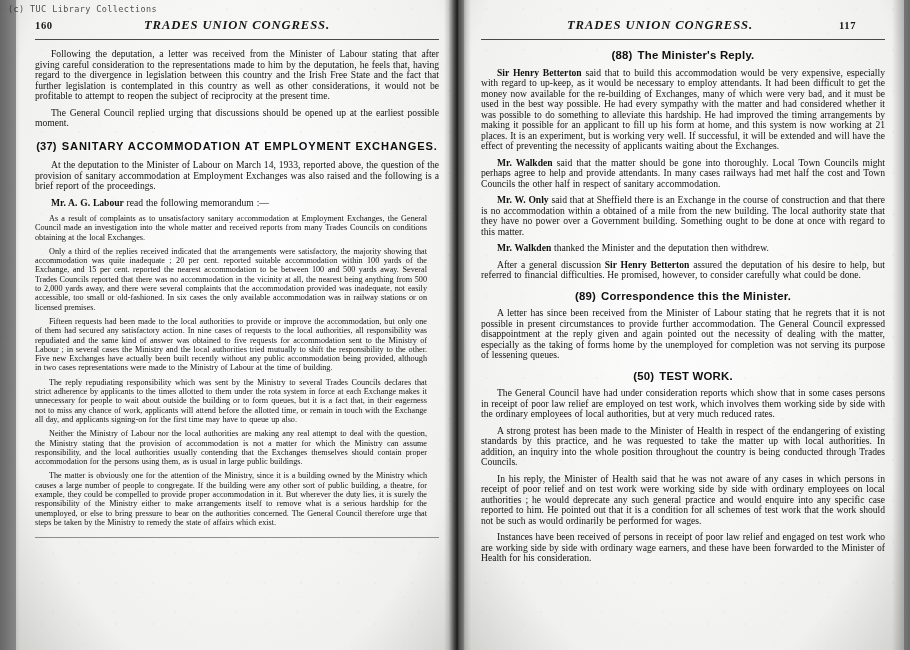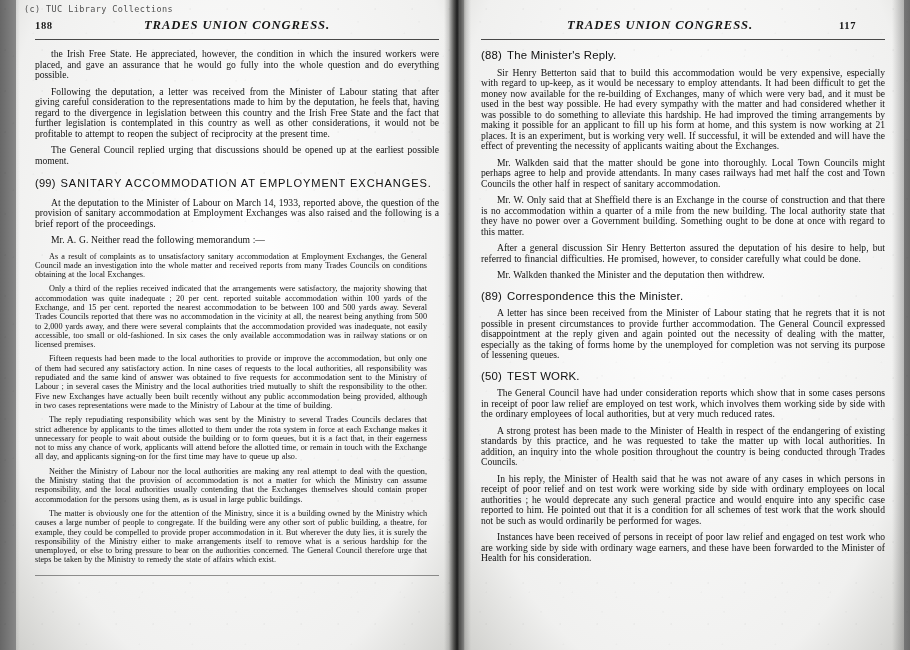--- a/index.html
+++ b/index.html
@@ -12,21 +12,21 @@
     width: 910px;
     height: 650px;
     overflow: hidden;
     background: #8f8f8f;
     font-family: "Liberation Serif", "DejaVu Serif", serif;
   }
 
   
   .watermark {
     position: absolute;
-    left: 24px;
+    left: 8px;
     top: 4px;
     font-family: "DejaVu Sans Mono", "Liberation Mono", monospace;
     font-size: 8.5px;
     letter-spacing: 0.4px;
     color: #2b2b2b;
     opacity: 0.82;
     z-index: 40;
     white-space: nowrap;
   }
 
@@ -134,34 +134,35 @@
   p.small {
     font-size: 8.2px;
     line-height: 9.3px;
     margin: 0 12px 5px 0;
     text-indent: 14px;
   }
 
   h2.section {
     font-family: "Liberation Sans", "DejaVu Sans", sans-serif;
     font-size: 11.1px;
-    font-weight: 400;
+    font-weight: 700;
+    text-align: center;
     letter-spacing: 0.9px;
     line-height: 13.5px;
     margin: 11px 0 7px 0;
     color: #101010;
   }
   h2.section.mixed {
     font-size: 11.4px;
     letter-spacing: 0.2px;
     margin: 9px 0 5px 0;
   }
   h2.section .num { letter-spacing: 0.2px; margin-right: 5px; }
 
-  b, strong { font-weight: 400; }
+  b, strong { font-weight: 700; }
 
   
   .grain {
     position: absolute;
     inset: 0;
     z-index: 30;
     pointer-events: none;
     opacity: 0.2;
     background-image:
       radial-gradient(circle at 14% 22%, rgba(0,0,0,0.16) 0.6px, rgba(0,0,0,0) 1.2px),
@@ -174,38 +175,37 @@
 </head>
 <body>
 
 <div id="scan">
 
   <div class="sheet left">
     <div class="paper-tone"></div>
     <div class="page-body">
 
       <div class="runhead">
-        <span class="folio">188</span>
+        <span class="folio">160</span>
         <span class="title">TRADES UNION CONGRESS.</span>
         <span class="folio" style="visibility:hidden"></span>
       </div>
       <div class="rule"></div>
 
-      <p>the Irish Free State. He appreciated, however, the condition in which the insured workers were placed, and gave an assurance that he would go fully into the whole question and do everything possible.</p>
       <p>Following the deputation, a letter was received from the Minister of Labour stating that after giving careful consideration to the representations made to him by the deputation, he feels that, having regard to the divergence in legislation between this country and the Irish Free State and the fact that further legislation is contemplated in this country as well as other considerations, it would not be profitable to attempt to reopen the subject of reciprocity at the present time.</p>
       <p>The General Council replied urging that discussions should be opened up at the earliest possible moment.</p>
 
       <h2 class="section">
-        <span class="num">(99)</span><span>SANITARY ACCOMMODATION AT EMPLOYMENT EXCHANGES.</span>
+        <span class="num">(37)</span><span>SANITARY ACCOMMODATION AT EMPLOYMENT EXCHANGES.</span>
       </h2>
 
       <p>At the deputation to the Minister of Labour on March 14, 1933, reported above, the question of the provision of sanitary accommodation at Employment Exchanges was also raised and the following is a brief report of the proceedings.</p>
 
       <p>
-        <b>Mr. A. G. Neither</b><span> read the following memorandum :—</span>
+        <b>Mr. A. G. Labour</b><span> read the following memorandum :—</span>
       </p>
 
       <p class="small">As a result of complaints as to unsatisfactory sanitary accommodation at Employment Exchanges, the General Council made an investigation into the whole matter and received reports from many Trades Councils on conditions obtaining at the local Exchanges.</p>
       <p class="small">Only a third of the replies received indicated that the arrangements were satisfactory, the majority showing that accommodation was quite inadequate ; 20 per cent. reported suitable accommodation within 100 yards of the Exchange, and 15 per cent. reported the nearest accommodation to be between 100 and 500 yards away. Several Trades Councils reported that there was no accommodation in the vicinity at all, the nearest being anything from 500 to 2,000 yards away, and there were several complaints that the accommodation provided was inadequate, not easily accessible, too small or old-fashioned. In six cases the only available accommodation was in railway stations or on licensed premises.</p>
       <p class="small">Fifteen requests had been made to the local authorities to provide or improve the accommodation, but only one of them had secured any satisfactory action. In nine cases of requests to the local authorities, all responsibility was repudiated and the same kind of answer was obtained to five requests for accommodation sent to the Ministry of Labour ; in several cases the Ministry and the local authorities tried mutually to shift the responsibility to the other. Five new Exchanges have actually been built recently without any public accommodation being provided, although in two cases representations were made to the Ministry of Labour at the time of building.</p>
       <p class="small">The reply repudiating responsibility which was sent by the Ministry to several Trades Councils declares that strict adherence by applicants to the times allotted to them under the rota system in force at each Exchange makes it unnecessary for people to wait about outside the building or to form queues, but it is a fact that, in their eagerness not to miss any chance of work, applicants will attend before the allotted time, or remain in touch with the Exchange all day, and applicants signing-on for the first time may have to queue up also.</p>
       <p class="small">Neither the Ministry of Labour nor the local authorities are making any real attempt to deal with the question, the Ministry stating that the provision of accommodation is not a matter for which the Ministry can assume responsibility, and the local authorities usually contending that the Exchanges themselves should contain proper accommodation for the persons using them, as is usual in large public buildings.</p>
       <p class="small">The matter is obviously one for the attention of the Ministry, since it is a building owned by the Ministry which causes a large number of people to congregate. If the building were any other sort of public building, a theatre, for example, they could be compelled to provide proper accommodation in it. But wherever the duty lies, it is surely the responsibility of the Ministry either to make arrangements itself to remove what is a serious hardship for the unemployed, or else to bring pressure to bear on the authorities concerned. The General Council therefore urge that steps be taken by the Ministry to remedy the state of affairs which exist.</p>
 
       <div class="rule bottom"></div>
@@ -228,29 +228,29 @@
 
       <p>
         <b>Sir Henry Betterton</b><span> said that to build this accommodation would be very expensive, especially with regard to up-keep, as it would be necessary to employ attendants. It had been difficult to get the money now available for the re-building of Exchanges, many of which were very bad, and it must be used in the best way possible. He had every sympathy with the matter and had considered whether it was possible to do something to alleviate this hardship. He had improved the timing arrangements by making it possible for an applicant to fill up his form at home, and this system is now working at 21 places. It is an experiment, but is working very well. If successful, it will be extended and will have the effect of preventing the necessity of applicants waiting about the Exchanges.</span>
       </p>
 
       <p>
         <b>Mr. Walkden</b><span> said that the matter should be gone into thoroughly. Local Town Councils might perhaps agree to help and provide attendants. In many cases railways had met half the cost and Town Councils the other half in respect of sanitary accommodation.</span>
       </p>
 
       <p>
-        <b>Mr. W. Only</b><span> said that at Sheffield there is an Exchange in the course of construction and that there is no accommodation within a quarter of a mile from the new building. The local authority state that they have no power over a Government building. Something ought to be done at once with regard to this matter.</span>
+        <b>Mr. W. Only</b><span> said that at Sheffield there is an Exchange in the course of construction and that there is no accommodation within a obtained of a mile from the new building. The local authority state that they have no power over a Government building. Something ought to be done at once with regard to this matter.</span>
+      </p>
+
+      <p>
+        <b>Mr. Walkden</b><span> thanked the Minister and the deputation then withdrew.</span>
       </p>
 
       <p>
         <span>After a general discussion </span><b>Sir Henry Betterton</b><span> assured the deputation of his desire to help, but referred to financial difficulties. He promised, however, to consider carefully what could be done.</span>
-      </p>
-
-      <p>
-        <b>Mr. Walkden</b><span> thanked the Minister and the deputation then withdrew.</span>
       </p>
 
       <h2 class="section mixed">
         <span class="num">(89)</span><span>Correspondence this the Minister.</span>
       </h2>
 
       <p>A letter has since been received from the Minister of Labour stating that he regrets that it is not possible in present circumstances to provide further accommodation. The General Council expressed disappointment at the reply given and again pointed out the necessity of dealing with the matter, especially as the taking of forms home by the unemployed for completion was not serving its purpose of lessening queues.</p>
 
       <h2 class="section mixed">
         <span class="num">(50)</span><span>TEST WORK.</span>

